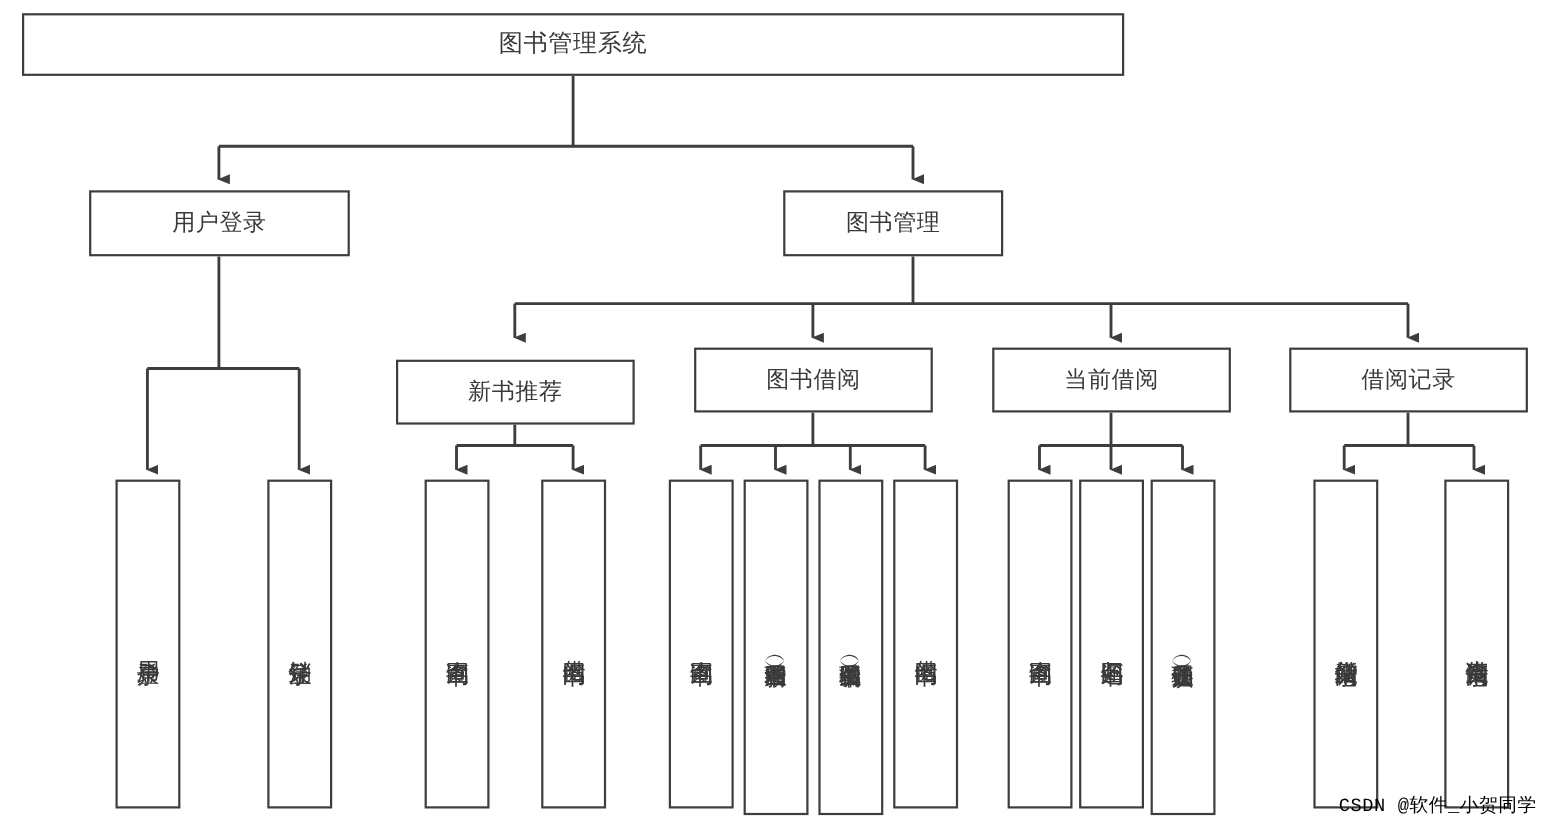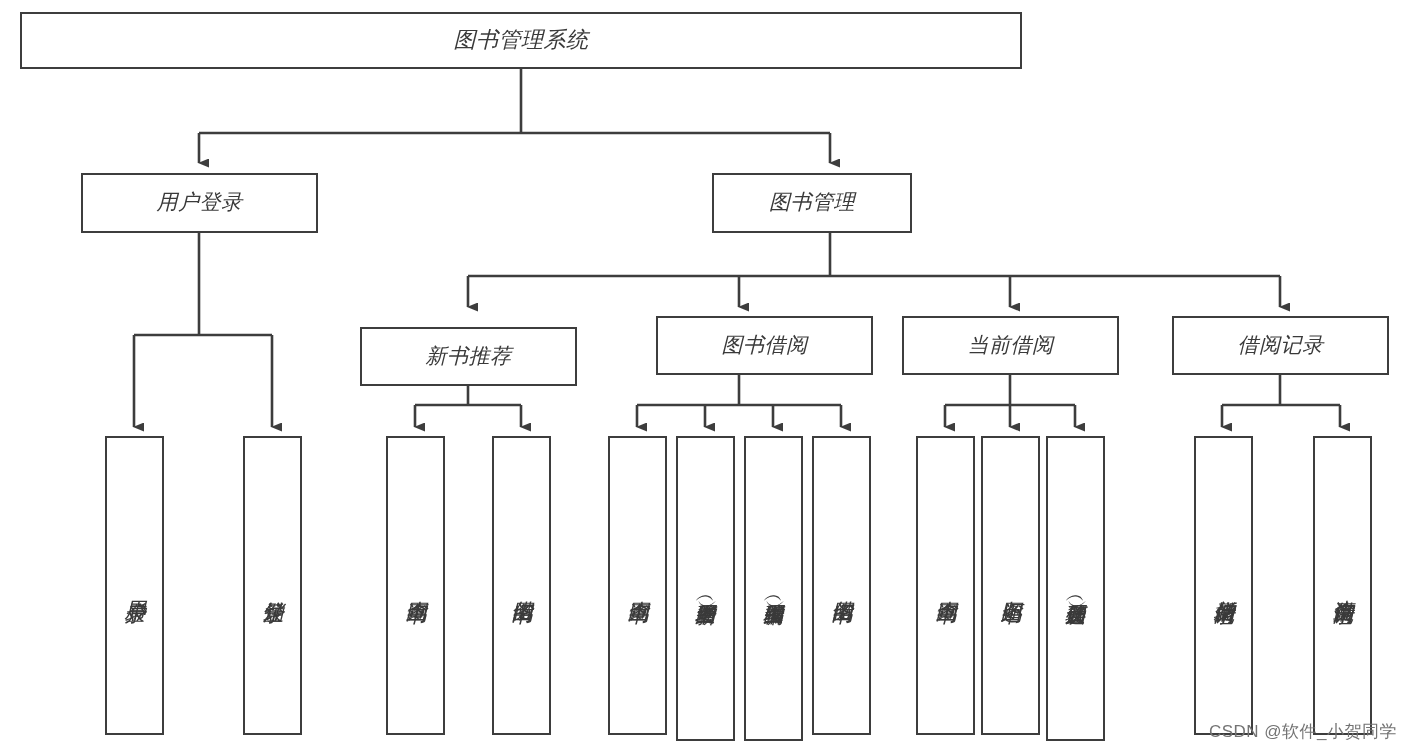--- a/index.html
+++ b/index.html
@@ -35,21 +35,20 @@
     align-items: center;
     justify-content: center;
     color: #3a3a3a;
     z-index: 2;
   }
   .node .node-label {
     display: block;
     text-align: right;
     line-height: 1.12;
     letter-spacing: 0.5px;
-    font-style: italic;
   }
   
   .node.horiz .node-label {
     writing-mode: horizontal-tb;
     font-size: 21px;
   }
   .node.root .node-label {
     font-size: 22px;
   }
   
@@ -70,25 +69,25 @@
   .node.vert.narrow .node-label {
     font-size: 20px;
     letter-spacing: 0px;
     line-height: 1.1;
   }
   #watermark {
     position: absolute;
     right: 8px;
     bottom: 4px;
     font-size: 17px;
-    color: #737373;
+    color: #000000;
     letter-spacing: 0.5px;
     z-index: 5;
     white-space: nowrap;
-    font-family: Liberation Sans, sans-serif;
+    font-family: Liberation Mono, monospace;
   }
 </style>
 </head>
 <body>
 
 <div id="diagram-root">
 
   <svg id="edges-layer" viewBox="0 0 1405 747" width="1405" height="747" xmlns="http://www.w3.org/2000/svg">
     <defs>
       <marker id="arrowhead" markerWidth="9" markerHeight="11" refX="4.5" refY="10" orient="auto" markerUnits="userSpaceOnUse">
@@ -150,21 +149,21 @@
   </div>
 
   <div class="node horiz" style="left:712px; top:173px; width:200px; height:60px;">
     <span class="node-label">图书管理</span>
   </div>
 
   <div class="node horiz" style="left:360px; top:327px; width:217px; height:59px;">
     <span class="node-label">新书推荐</span>
   </div>
 
-  <div class="node horiz" style="left:656px; top:316px; width:217px; height:59px;">
+  <div class="node horiz" style="left:631px; top:316px; width:217px; height:59px;">
     <span class="node-label">图书借阅</span>
   </div>
 
   <div class="node horiz" style="left:1172px; top:316px; width:217px; height:59px;">
     <span class="node-label">借阅记录</span>
   </div>
 
   <div class="node horiz" style="left:902px; top:316px; width:217px; height:59px;">
     <span class="node-label">当前借阅</span>
   </div>

